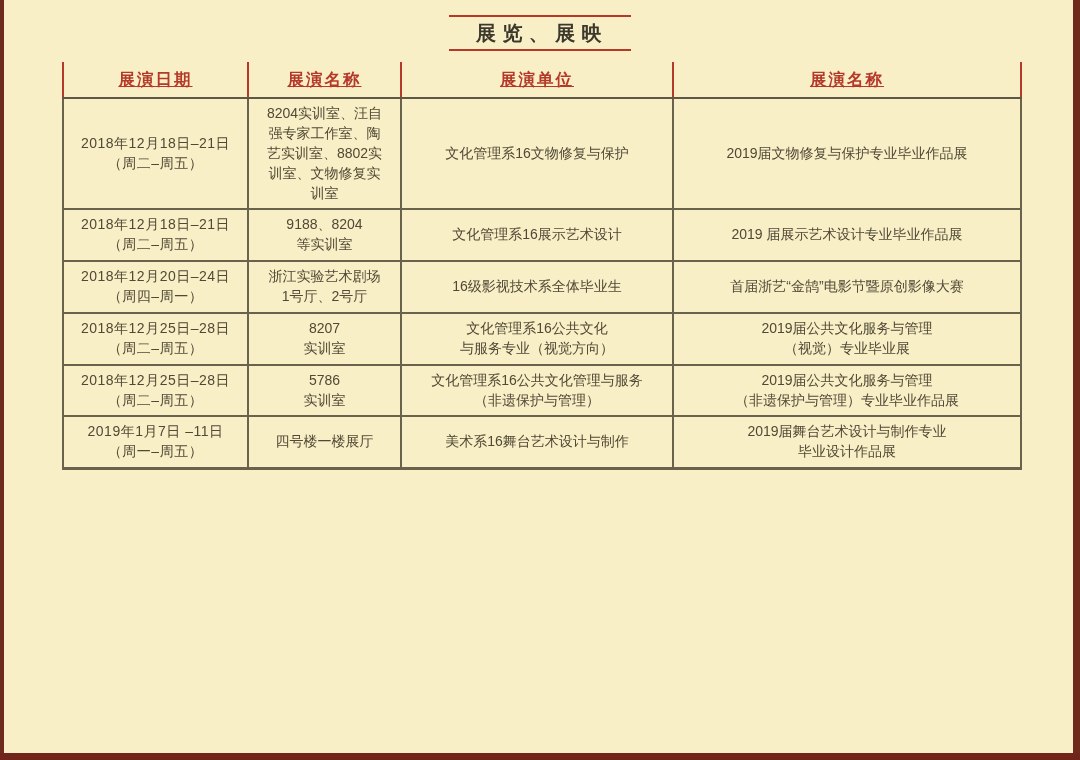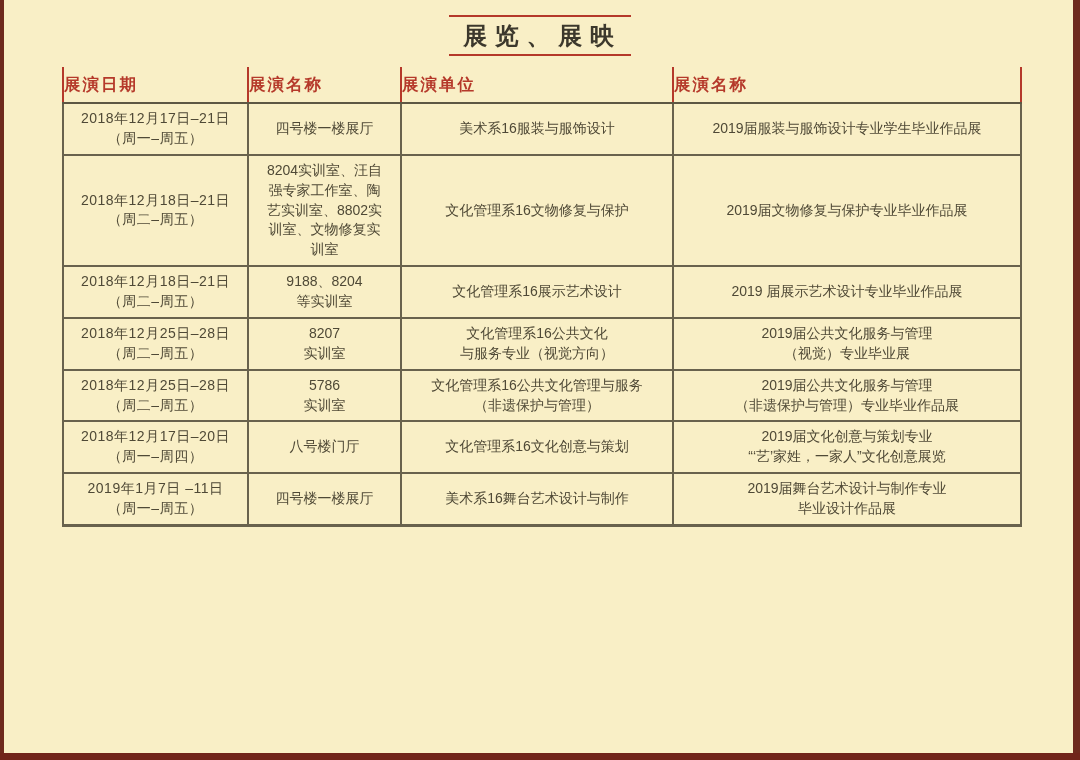--- a/index.html
+++ b/index.html
@@ -19,21 +19,21 @@
     width: 182px;
     margin: 15px auto 11px auto;
     text-align: center;
   }
   .title-rule {
     height: 2px;
     background: #b5392a;
     width: 100%;
   }
   .page-title {
-    font-size: 24px;
+    font-size: 20px;
     font-weight: bold;
     color: #3c382c;
     letter-spacing: 0.32em;
     padding: 3px 0 2px 0.2em; 
     white-space: nowrap;
   }
 
   table.schedule {
     margin-left: 62px;
     width: 958px;
@@ -44,26 +44,27 @@
   col.c-loc  { width: 153px; }
   col.c-unit { width: 272px; }
   col.c-name { width: 348px; }
 
   th {
     color: #b5392a;
     font-size: 16.5px;
     font-weight: bold;
     letter-spacing: 2px;
     height: 36px;
-    text-align: left;
+    text-align: center;
     vertical-align: middle;
     border-left: 2px solid #b5392a;
     border-right: 2px solid #b5392a;
     border-bottom: 2px solid #5d5743;
     border-top: none;
+    text-decoration: underline;
   }
   td {
     color: #4f4936;
     font-size: 14px;
     line-height: 1.42;
     text-align: center;
     vertical-align: middle;
     white-space: pre-line;
     padding: 5px 6px;
     border: 2px solid #69624d;
@@ -94,44 +95,45 @@
   <thead>
     <tr>
       <th>展演日期</th>
       <th>展演名称</th>
       <th>展演单位</th>
       <th>展演名称</th>
     </tr>
   </thead>
   <tbody>
     <tr>
-      <td class="cell-date">2018年12月17日–21日
-（周一–周五）</td>
-      <td>四号楼一楼展厅</td>
-      <td>美术系16服装与服饰设计</td>
-      <td>2019届服装与服饰设计专业学生毕业作品展</td>
-    </tr>
-    <tr>
       <td class="cell-date">2018年12月18日–21日
 （周二–周五）</td>
       <td>8204实训室、汪自
 强专家工作室、陶
 艺实训室、8802实
 训室、文物修复实
 训室</td>
       <td>文化管理系16文物修复与保护</td>
       <td>2019届文物修复与保护专业毕业作品展</td>
     </tr>
     <tr>
       <td class="cell-date">2018年12月18日–21日
 （周二–周五）</td>
       <td>9188、8204
 等实训室</td>
       <td>文化管理系16展示艺术设计</td>
       <td>2019 届展示艺术设计专业毕业作品展</td>
+    </tr>
+    <tr>
+      <td class="cell-date">2018年12月20日–24日
+（周四–周一）</td>
+      <td>浙江实验艺术剧场
+1号厅、2号厅</td>
+      <td>16级影视技术系全体毕业生</td>
+      <td>首届浙艺“金鹄”电影节暨原创影像大赛</td>
     </tr>
     <tr>
       <td class="cell-date">2018年12月25日–28日
 （周二–周五）</td>
       <td>8207
 实训室</td>
       <td>文化管理系16公共文化
 与服务专业（视觉方向）</td>
       <td>2019届公共文化服务与管理
 （视觉）专业毕业展</td>
@@ -140,28 +142,20 @@
       <td class="cell-date">2018年12月25日–28日
 （周二–周五）</td>
       <td>5786
 实训室</td>
       <td>文化管理系16公共文化管理与服务
 （非遗保护与管理）</td>
       <td>2019届公共文化服务与管理
 （非遗保护与管理）专业毕业作品展</td>
     </tr>
     <tr>
-      <td class="cell-date">2018年12月17日–20日
-（周一–周四）</td>
-      <td>八号楼门厅</td>
-      <td>文化管理系16文化创意与策划</td>
-      <td>2019届文化创意与策划专业
-“‘艺’家姓，一家人”文化创意展览</td>
-    </tr>
-    <tr>
       <td class="cell-date">2019年1月7日 –11日
 （周一–周五）</td>
       <td>四号楼一楼展厅</td>
       <td>美术系16舞台艺术设计与制作</td>
       <td>2019届舞台艺术设计与制作专业
 毕业设计作品展</td>
     </tr>
   </tbody>
 </table>
 

